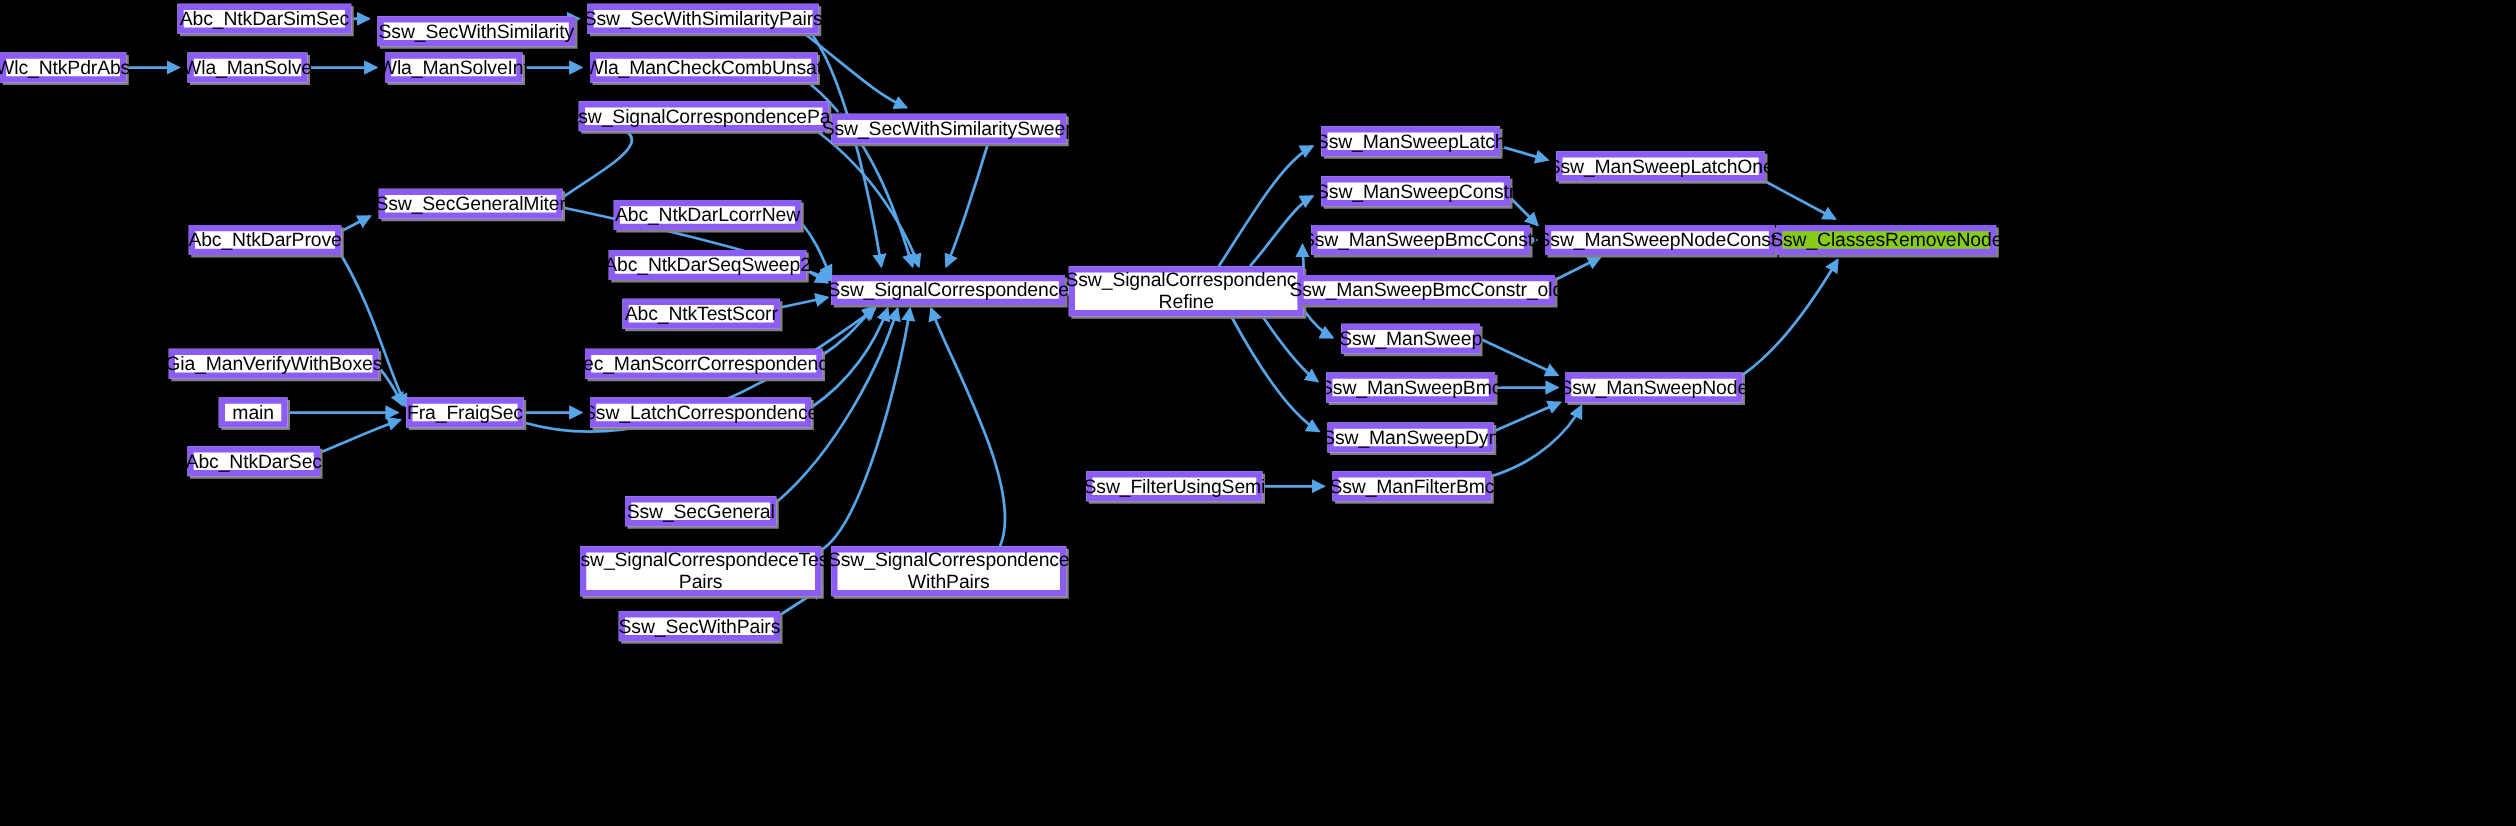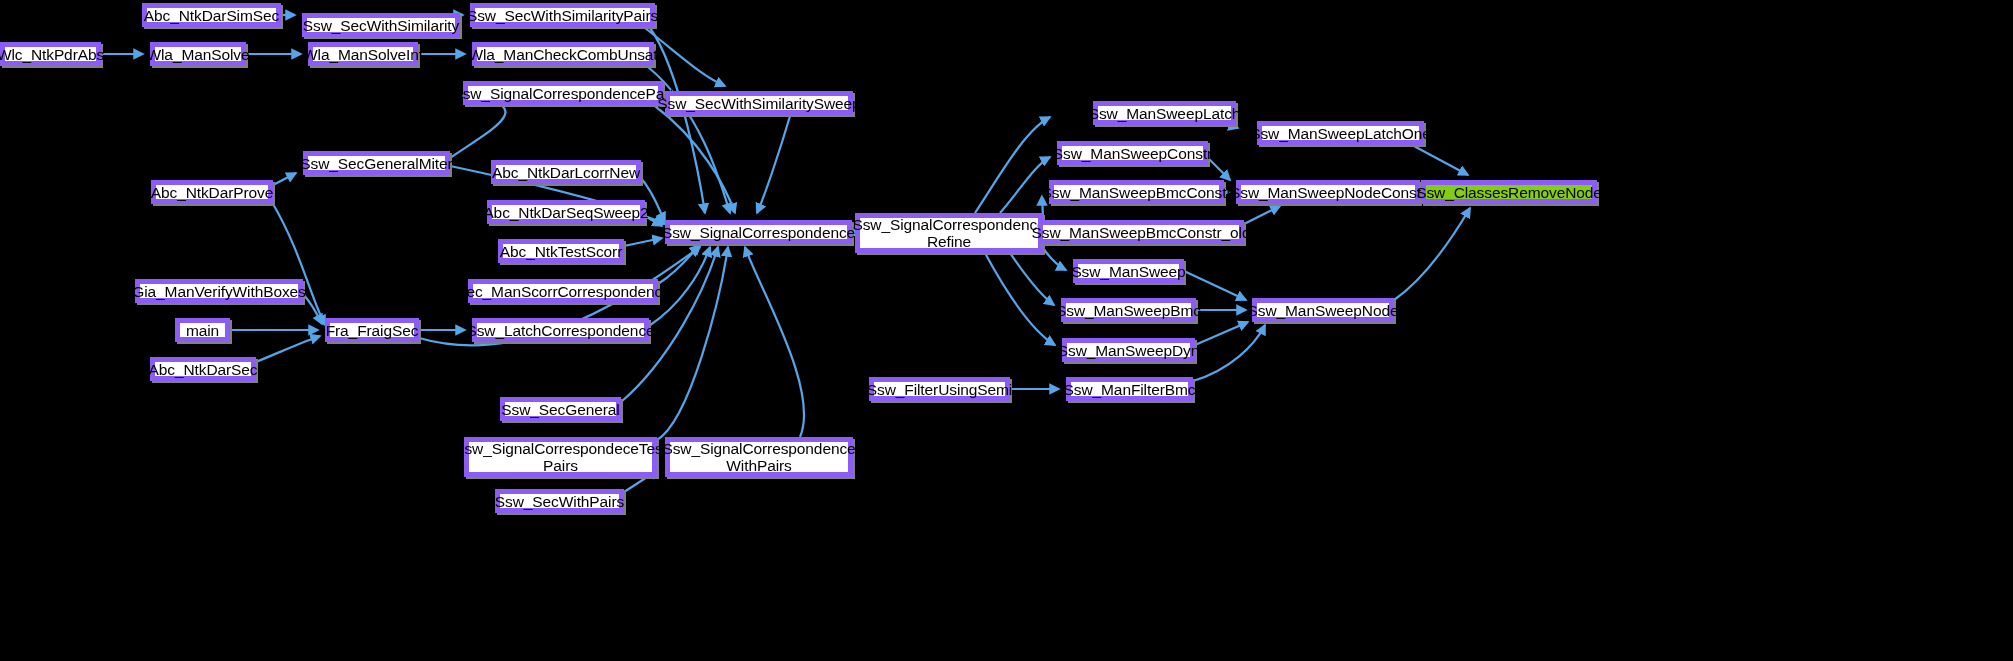--- a/index.html
+++ b/index.html
@@ -88,22 +88,22 @@
   <div id="node-layer">
       <div class="node" style="left: 142px; top: 3px; width: 139px; height: 24px;">Abc_NtkDarSimSec</div>
       <div class="node" style="left: 302px; top: 13px; width: 158px; height: 24px;">Ssw_SecWithSimilarity</div>
       <div class="node" style="left: 470px; top: 3px; width: 185px; height: 24px;">Ssw_SecWithSimilarityPairs</div>
       <div class="node" style="left: 0px; top: 42px; width: 101px; height: 24px;">Wlc_NtkPdrAbs</div>
       <div class="node" style="left: 150px; top: 42px; width: 96px; height: 24px; text-align: center;">Wla_ManSolve</div>
       <div class="node" style="left: 308px; top: 42px; width: 110px; height: 24px;">Wla_ManSolveInt</div>
       <div class="node" style="left: 472px; top: 42px; width: 182px; height: 24px;">Wla_ManCheckCombUnsat</div>
       <div class="node" style="left: 463px; top: 81px; width: 200px; height: 24px;">Ssw_SignalCorrespondencePart</div>
       <div class="node" style="left: 665px; top: 91px; width: 188px; height: 24px;">Ssw_SecWithSimilaritySweep</div>
-      <div class="node" style="left: 1057px; top: 101px; width: 143px; height: 24px; margin-left: 36px;">Ssw_ManSweepLatch</div>
-      <div class="node" style="left: 1245px; top: 121px; width: 167px; height: 24px; margin-left: 12px;">Ssw_ManSweepLatchOne</div>
+      <div class="node" style="left: 1057px; top: 101px; width: 143px; height: 24px;">Ssw_ManSweepLatch</div>
+      <div class="node" style="left: 1245px; top: 121px; width: 167px; height: 24px;">Ssw_ManSweepLatchOne</div>
       <div class="node" style="left: 303px; top: 151px; width: 147px; height: 24px;">Ssw_SecGeneralMiter</div>
       <div class="node" style="left: 1057px; top: 141px; width: 151px; height: 24px;">Ssw_ManSweepConstr</div>
       <div class="node" style="left: 491px; top: 160px; width: 150px; height: 24px;">Abc_NtkDarLcorrNew</div>
       <div class="node" style="left: 151px; top: 180px; width: 122px; height: 24px;">Abc_NtkDarProve</div>
       <div class="node" style="left: 1049px; top: 180px; width: 175px; height: 24px;">Ssw_ManSweepBmcConstr</div>
       <div class="node" style="left: 1236px; top: 180px; width: 184px; height: 24px;">Ssw_ManSweepNodeConstr</div>
       <div class="node highlight" style="left: 1421px; top: 180px; width: 176px; height: 24px;">Ssw_ClassesRemoveNode</div>
       <div class="node" style="left: 487px; top: 200px; width: 158px; height: 24px;">Abc_NtkDarSeqSweep2</div>
       <div class="node" style="left: 665px; top: 220px; width: 187px; height: 24px;">Ssw_SignalCorrespondence</div>
       <div class="node" style="left: 855px; top: 213px; width: 188px; height: 40px;">Ssw_SignalCorrespondence

